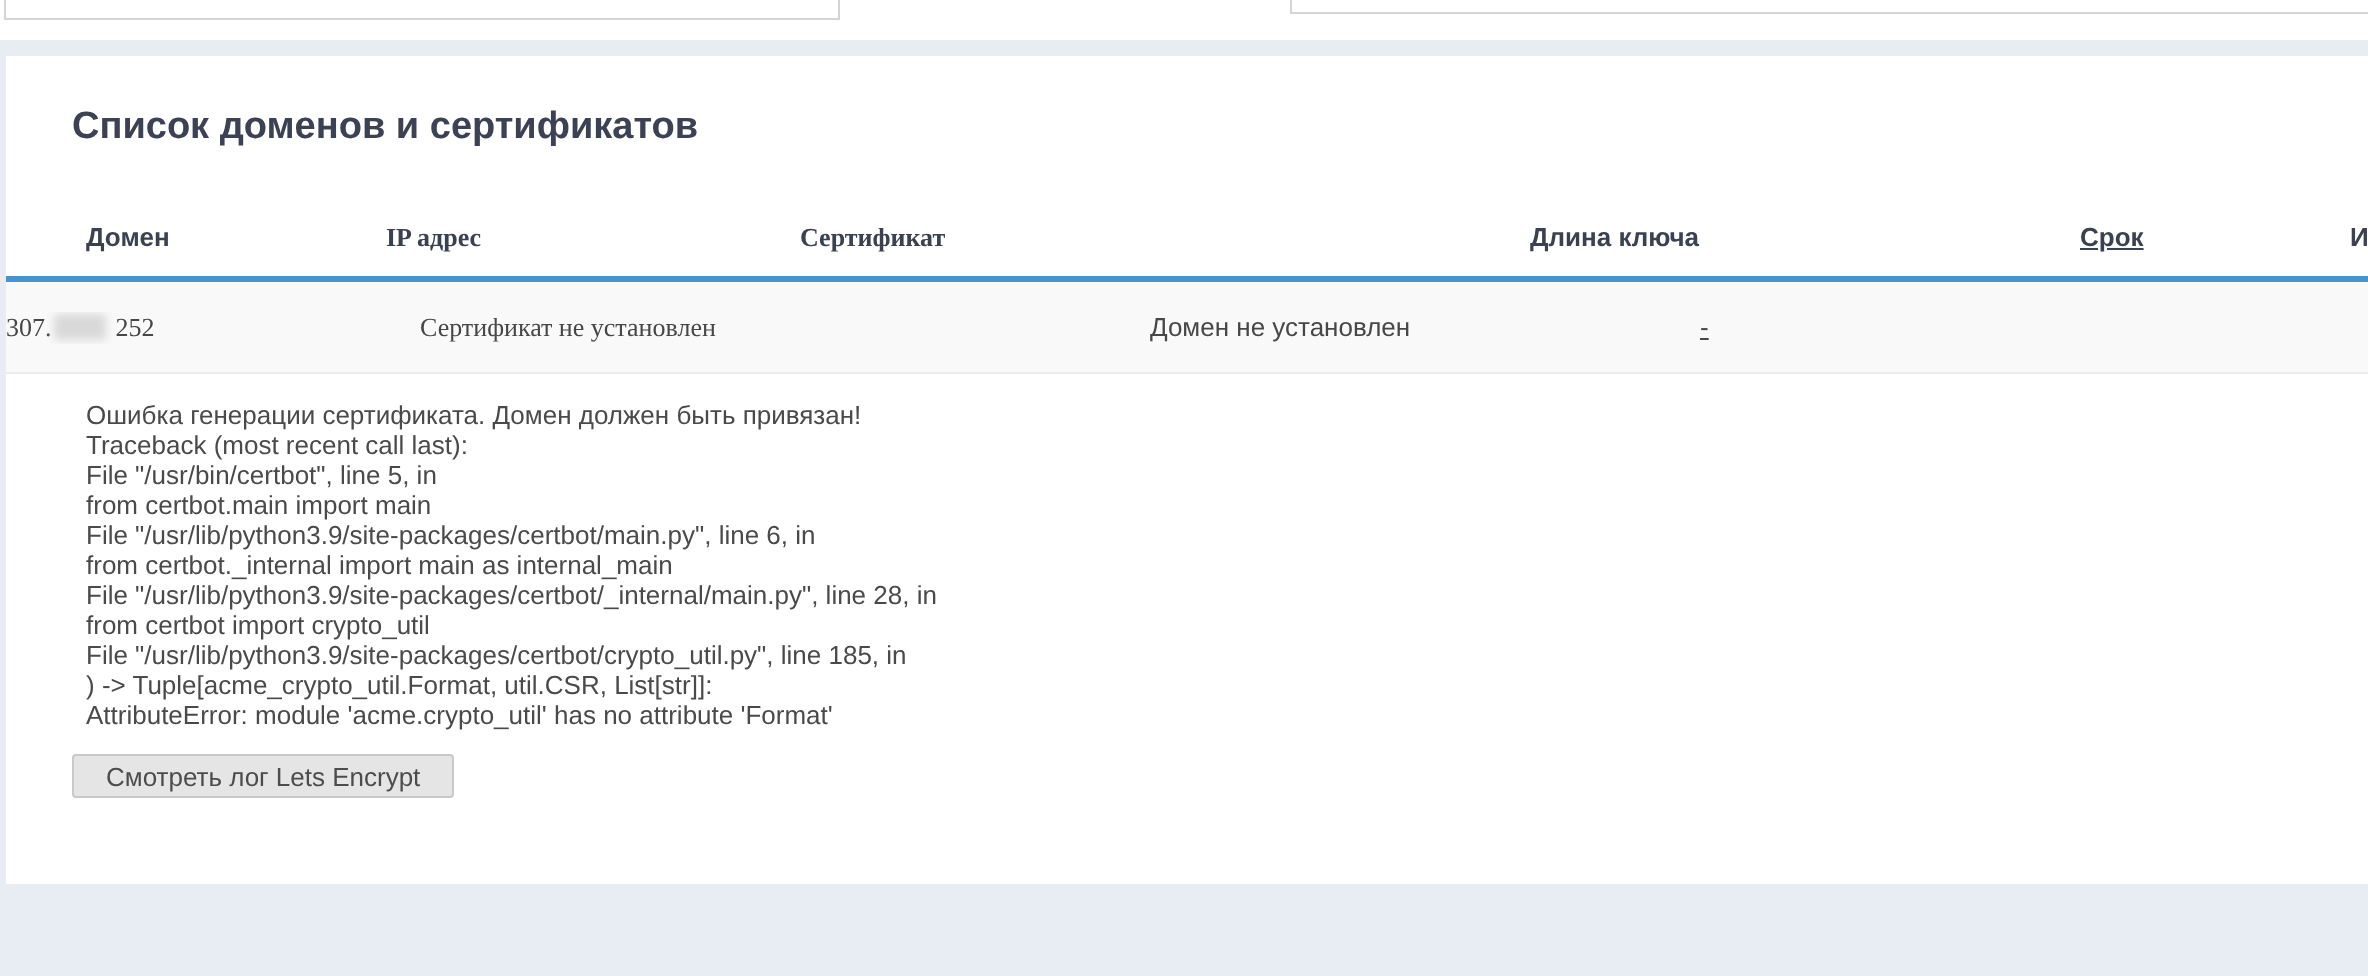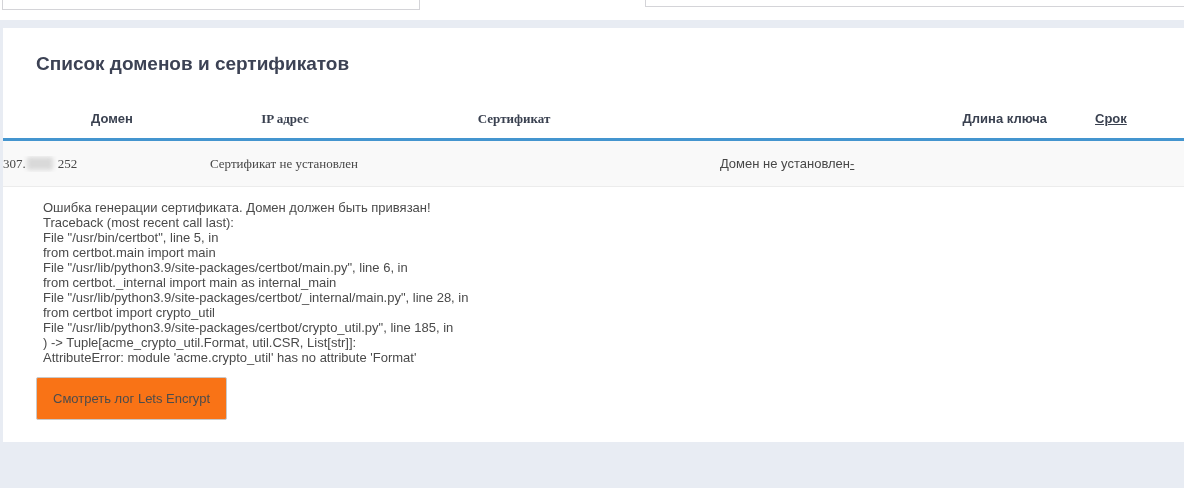--- a/index.html
+++ b/index.html
@@ -33,51 +33,50 @@
   }
   .thead-row {
     display:flex;
     padding-top:36px;
     border-bottom:3px solid #4495cf;
   }
   .thead-row .tcell {
     font-weight:bold; font-size:13px; color:#3a4150;
     padding-bottom:11px;
     white-space:nowrap;
-    margin-left:48px;
   }
   .trow {
     display:flex; align-items:center;
     height:46px;
     background:#f9f9f9;
     border-bottom:1px solid #ececec;
     font-size:13px; color:#474747;
   }
   .tcell { white-space:nowrap; overflow:hidden; }
   .c1 { width:190px; padding-left:40px; }
   .c2 { width:207px;font-family:Liberation Serif, serif; }
   .c3 { width:365px;font-family:Liberation Serif, serif; }
-  .c4 { width:275px;text-align:right; }
+  .c4 { width:275px; }
   .c5 { width:135px;text-decoration:underline; }
   .c6 { flex:1; }
   .redacted {
     display:inline-block; vertical-align:-2px;
     background:#d9d9d9; border-radius:2px;
     height:13px; filter:blur(2px);
   }
   .redacted.domain { width:15px; margin:0 1px; }
   .redacted.ip { width:26px; margin:0 5px 0 1px; }
   .error-log {
     margin-top:13px; padding-left:40px;
     font-size:13px; line-height:15px; color:#4a4a4a;
   }
   .log-btn {
     margin:12px 0 0 33px;
-    height:43px; padding:0 16px;
-    background:#f97316;
+    height:22px; padding:0 16px;
+    background:#e5e5e5;
     border:1px solid #c9c9c9; border-radius:2px;
     font-family:"Liberation Sans","DejaVu Sans",sans-serif;
     font-size:13px; color:#4c4c4c;
     cursor:pointer;
   }
 </style>
 </head>
 <body>
 
 <div class="top-strip">

